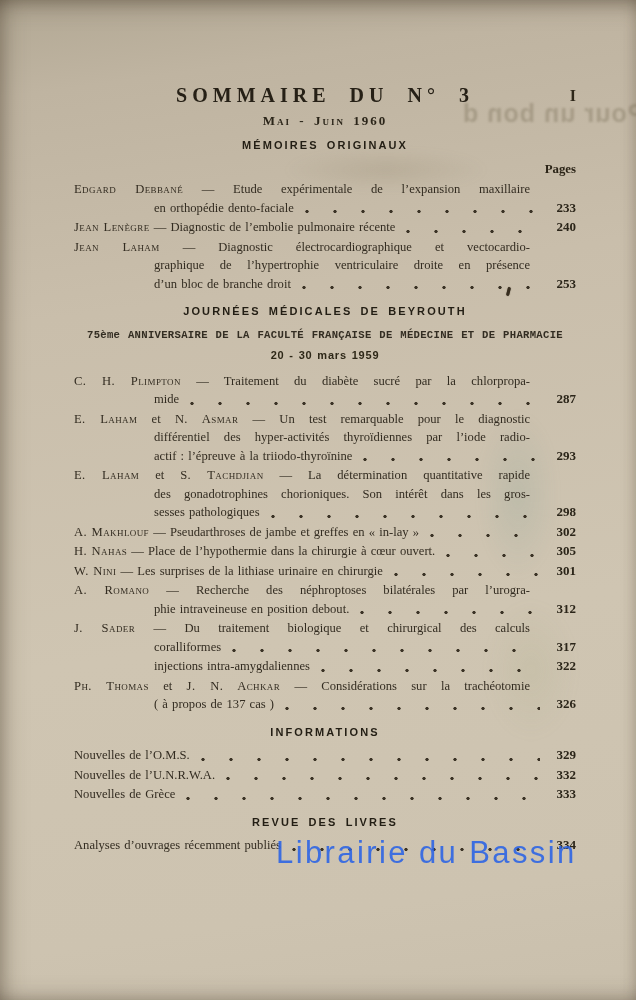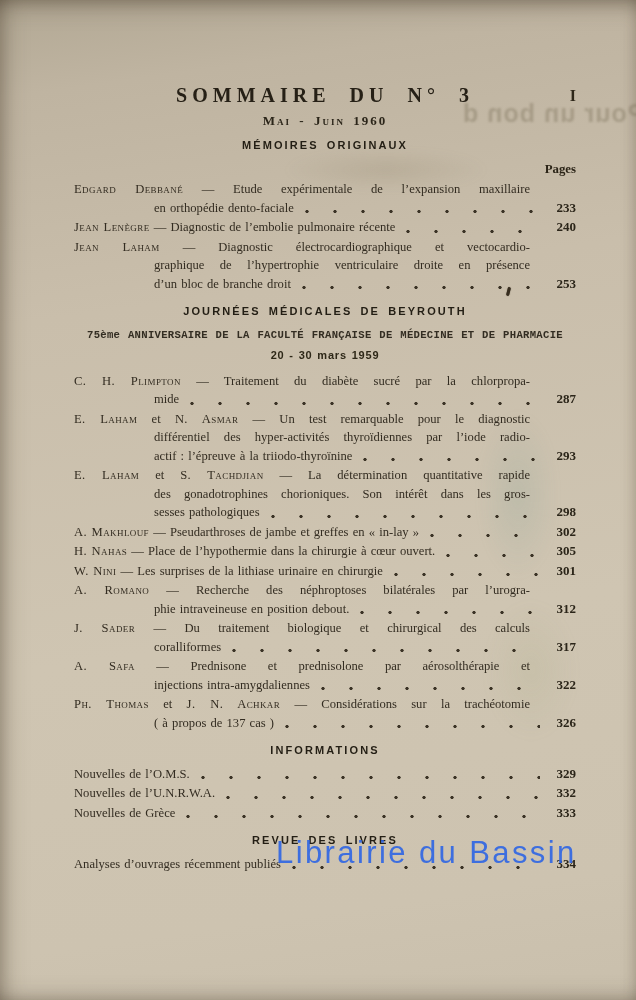--- a/index.html
+++ b/index.html
@@ -184,21 +184,20 @@
           </div>
           <div class="entry">
             <div class="line fill"><span class="sc">J. Sader</span> — Du traitement biologique et chirurgical des calculs</div>
             <div class="line cont last">
               <span class="txt">coralliformes</span>
               <span class="dots"></span>
               <span class="pagenum">317</span>
             </div>
           </div>
           <div class="entry">
-            <div class="line fill"><span class="sc">A. Safa</span> — Prednisone et prednisolone par aérosolthérapie et</div>
             <div class="line cont last">
               <span class="txt">injections intra-amygdaliennes</span>
               <span class="dots"></span>
               <span class="pagenum">322</span>
             </div>
           </div>
           <div class="entry">
             <div class="line fill"><span class="sc">Ph. Thomas</span> et <span class="sc">J. N. Achkar</span> — Considérations sur la trachéotomie</div>
             <div class="line cont last">
               <span class="txt">( à propos de 137 cas )</span>

